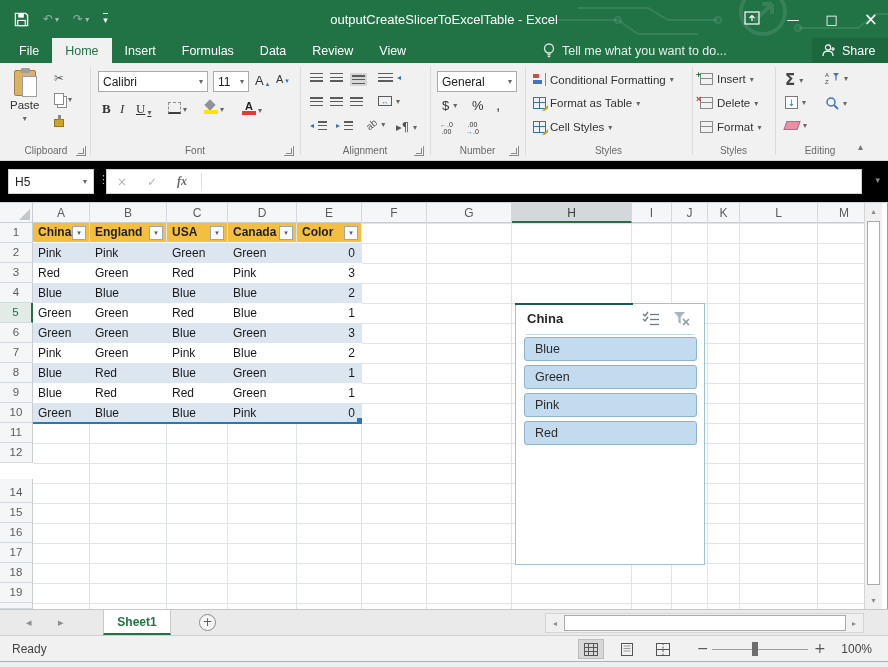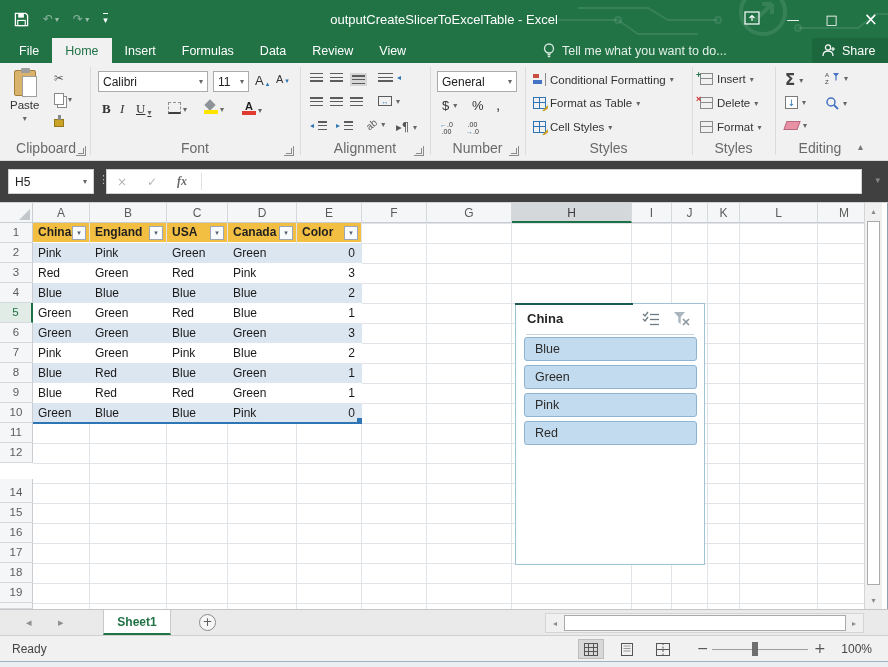--- a/index.html
+++ b/index.html
@@ -27,21 +27,21 @@
   .tabs { position:absolute; left:6px; top:0; height:25px; display:flex; }
   .rtab { height:25px; padding:0 13px; display:flex; align-items:center; color:#fff; font-size:12.5px; cursor:default; }
   .rtab.active { background:#f1f1f1; color:var(--excel-green,#217346); }
   .tellme { position:absolute; left:543px; top:0; height:25px; display:flex; align-items:center; gap:7px; color:#e4f0e9; font-size:12.5px; }
   .share { position:absolute; right:0; top:0; height:25px; width:76px; display:flex; align-items:center; gap:6px;
            color:#fff; font-size:12.5px; background:rgba(0,0,0,.10); padding-left:10px; }
 
   
   .ribbon { position:absolute; left:0; top:63px; width:888px; height:98px; background:#f1f1f1; border-bottom:1px solid #d8d8d8; }
   .rdiv { position:absolute; top:4px; height:88px; width:1px; background:#dcdcdc; }
-  .glabel { position:absolute; bottom:4px; left:0; right:0; text-align:center; font-size:14px; color:#6a6a6a; }
+  .glabel { position:absolute; bottom:4px; left:0; right:0; text-align:center; font-size:10px; color:#6a6a6a; }
   .launcher { position:absolute; bottom:4px; right:4px; width:10px; height:10px; border-left:1px solid #8b8b8b; border-top:1px solid #8b8b8b; transform:rotate(180deg); }
   .launcher:after { content:""; position:absolute; left:1px; top:1px; width:5px; height:5px; border-left:1px solid #8b8b8b; border-top:1px solid #8b8b8b; }
   .rbtn { position:absolute; display:flex; align-items:center; gap:4px; color:#333; font-size:11.5px; white-space:nowrap; cursor:default; }
   .da { font-size:8px; color:#666; }
   .combo { position:absolute; background:#fff; border:1px solid #ababab; display:flex; align-items:center; font-size:12px; color:#222; padding:0 4px; height:21px; }
   .combo .da { margin-left:auto; }
   .fmtbtn { position:absolute; display:flex; align-items:flex-end; gap:2px; font-size:13px; color:#333; }
   
   .ic-grid { width:13px; height:12px; background:
       linear-gradient(#2e75b6,#2e75b6) 0 0/13px 1px no-repeat,
@@ -76,21 +76,21 @@
   .ic-painter { width:10px; height:8px; background:#c9a227; border:1px solid #96781c; position:relative; margin-top:4px; }
   .ic-painter:before { content:""; position:absolute; left:3px; top:-5px; width:3px; height:5px; background:#8a8a8a; }
   .ic-paste { width:22px; height:26px; background:#d9b36c; border:1px solid #a5803d; border-radius:2px; position:relative; }
   .ic-paste:before { content:""; position:absolute; left:6px; top:-3px; width:9px; height:5px; background:#9e9e9e; border-radius:1px; }
   .ic-paste:after { content:""; position:absolute; left:7px; top:5px; width:13px; height:19px; background:#fff; border:1px solid #9e9e9e; }
   .ic-merge { width:14px; height:10px; border:1px solid #5c5c5c; display:flex; align-items:center; justify-content:center; font-size:7px; color:#2e75b6; }
   .dec2 { font-size:7px; line-height:7px; color:#333; text-align:center; }
   .dec2 b { color:#2e75b6; }
 
   
-  .fbar { position:absolute; left:0; top:161px; width:888px; height:42px; background:#404040; border-bottom:1px solid #cfd3d8; }
+  .fbar { position:absolute; left:0; top:161px; width:888px; height:42px; background:#000000; border-bottom:1px solid #cfd3d8; }
   .namebox { position:absolute; left:8px; top:8px; width:86px; height:25px; background:#fff; border:1px solid #d0d0d0; display:flex; align-items:center; padding:0 6px; font-size:12px; }
   .namebox .da { margin-left:auto; }
   .fdots { position:absolute; left:98px; top:12px; color:#b9b9b9; font-size:11px; }
   .fxpanel { position:absolute; left:106px; top:8px; width:756px; height:25px; background:#fff; border:1px solid #d0d0d0; display:flex; align-items:center; }
   .fxbtn { width:30px; text-align:center; color:#b3b3b3; font-size:12px; }
   .fxbtn.fx { color:#6a6a6a; font-style:italic; font-family:"Liberation Serif","DejaVu Serif",serif; font-weight:bold; }
   .fxsep { width:1px; height:17px; background:#e0e0e0; margin:0 4px; }
   .fexpand { position:absolute; right:8px; top:14px; color:#8a8a8a; font-size:9px; }
 
   

